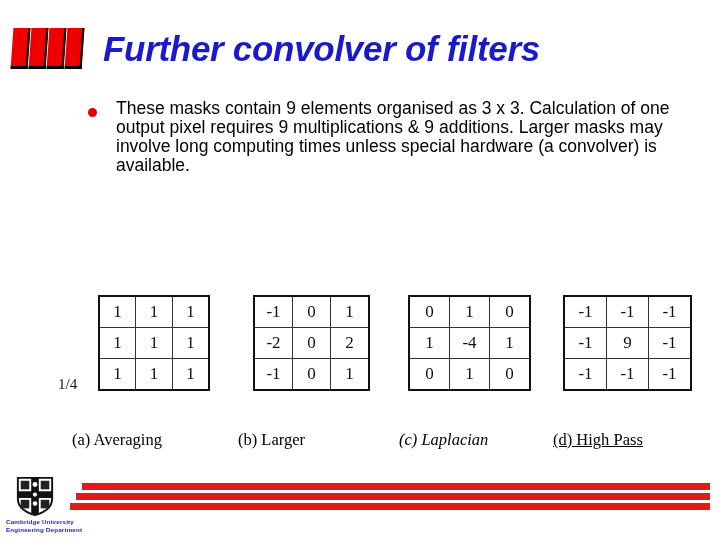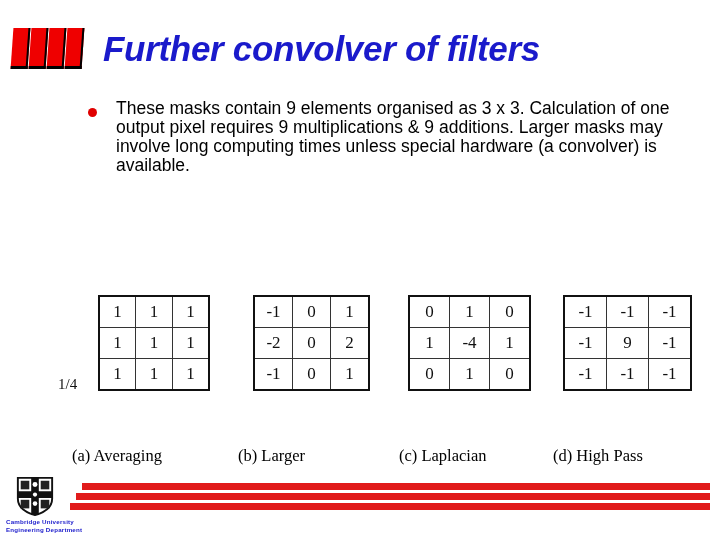--- a/index.html
+++ b/index.html
@@ -109,21 +109,21 @@
     border: 1.2px solid #333333;
     font-family: "Liberation Serif", serif;
     font-size: 17px;
     color: #111111;
     text-align: center;
     vertical-align: middle;
     padding: 0;
   }
 
   
-  #captions { position: absolute; top: 446px; left: 0; width: 720px; height: 24px; }
+  #captions { position: absolute; top: 430px; left: 0; width: 720px; height: 24px; }
   .caption {
     position: absolute;
     top: 0;
     font-family: "Liberation Serif", serif;
     font-size: 16.5px;
     color: #000000;
     white-space: nowrap;
   }
 
   
@@ -260,22 +260,22 @@
         <td style="height:30px;">-1</td>
       </tr>
     </tbody>
       </table>
   </div>
 </div>
 
 <div id="captions">
   <div class="caption" style="left:72px;">(a)  Averaging</div>
   <div class="caption" style="left:238px;">(b)  Larger</div>
-  <div class="caption" style="left:399px;">(c)  Laplacian</div>
-  <div class="caption" style="left:553px;">(d)  High Pass</div>
+  <div class="caption" style="left:399px;font-style:italic;">(c)  Laplacian</div>
+  <div class="caption" style="left:553px;text-decoration:underline;">(d)  High Pass</div>
 </div>
 
 <svg id="footer-crest" viewBox="0 0 40 42">
   <path d="M2 2 H38 V24 Q38 36 20 41 Q2 36 2 24 Z" fill="#ffffff" stroke="#111111" stroke-width="2"></path>
   <path d="M16 2 H24 V41 H16 Z" fill="#111111"></path>
   <path d="M2 16 H38 V23 H2 Z" fill="#111111"></path>
   <rect x="5" y="5" width="9" height="9" fill="#222222"></rect>
   <rect x="26" y="5" width="9" height="9" fill="#222222"></rect>
   <rect x="5" y="25" width="9" height="9" fill="#222222"></rect>
   <rect x="26" y="25" width="9" height="9" fill="#222222"></rect>

